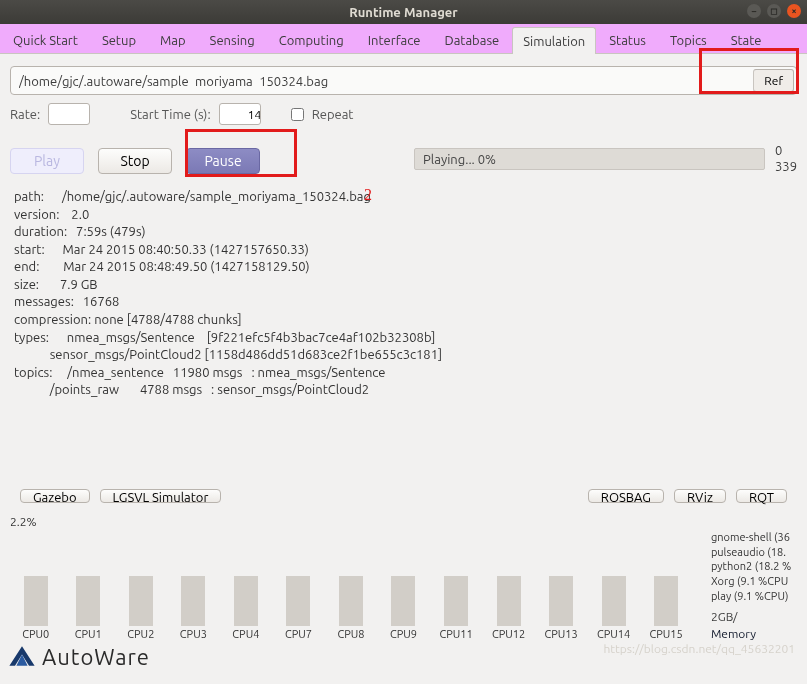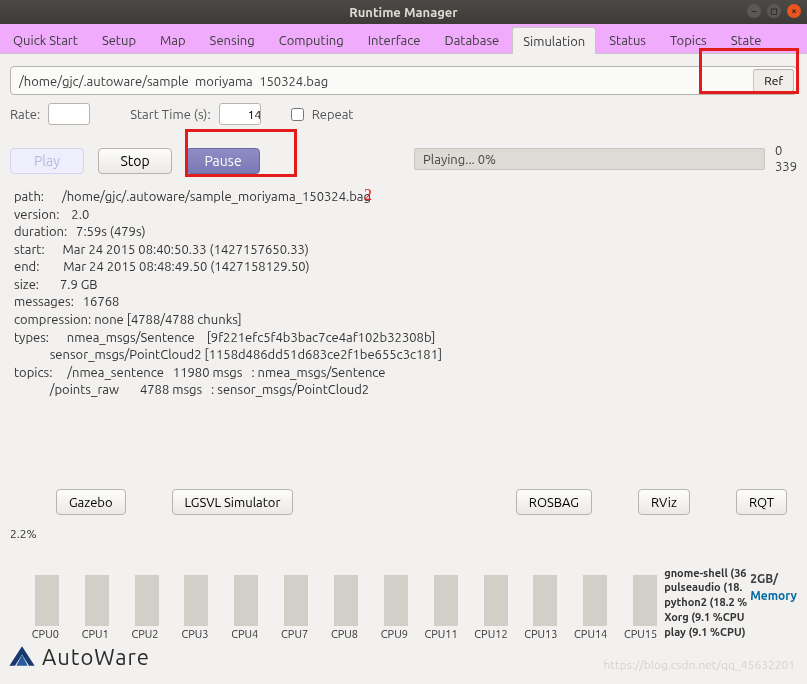--- a/index.html
+++ b/index.html
@@ -33,37 +33,37 @@
     .btn.pause { background:linear-gradient(#8d8cc4,#7b79b5); color:#fff; border-color:#6a68a3; }
     .redbox2 { position:absolute; left:175px; top:-14px; width:112px; height:48px; border:3px solid #e21b1b; pointer-events:none; }
     .progress-wrap { margin-left:140px; flex:1; display:flex; align-items:center; gap:10px; }
     .progress { flex:1; height:22px; background:#dedbd6; border:1px solid #c9c5c0; border-radius:2px; display:flex; align-items:center; padding-left:8px; color:#444; font-size:13px; }
     .counts { font-size:13px; color:#3c3c3c; text-align:left; line-height:1.2; }
 
     .baginfo { margin:14px 4px 0 4px; font-family: "Ubuntu Mono", Consolas, monospace; font-size:13px; color:#333; white-space:pre; line-height:1.35; position: relative; }
     .anno2 { position:absolute; left:350px; top:-4px; color:#e21b1b; font-family: serif; font-size:16px; }
 
     .bottombar { margin-top:88px; padding:2px 10px; display:flex; gap:10px; }
-    .bbtn { height:26px; padding:0 12px; border:1px solid #b8b3ad; border-radius:4px; background:linear-gradient(#fdfdfc,#ece9e5); font-size:13px; cursor:pointer;margin-left:36px; }
+    .bbtn { height:14px; padding:0 12px; border:1px solid #b8b3ad; border-radius:4px; background:linear-gradient(#fdfdfc,#ece9e5); font-size:13px; cursor:pointer; }
     .bottomspace { flex:1; }
 
     .cpuarea { padding:4px 10px 0 10px; }
     .cpupct { font-size:12px; color:#333; }
     .cpurow { display:flex; align-items:flex-end; gap:1px; margin-top:2px; }
-    .cpucol { flex:1; display:flex; flex-direction:column; align-items:flex-end; }
+    .cpucol { flex:1; display:flex; flex-direction:column; align-items:center; }
     .cpubarbg { width:24px; height:84px; background:#f2f1f0; display:flex; align-items:flex-end; }
     .cpubar { width:100%; background:#d2cec8; }
     .cpulbl { font-size:11px; color:#333; margin-top:2px; }
     .proclist { font-size:11px; color:#333; line-height:1.35; width:86px; }
-    .memrow { font-size:12px; color:#0369a1; margin-top:4px; display:flex; align-items:center; gap:4px;}
+    .memrow { font-size:12px; color:#0f172a; margin-top:4px; display:flex; align-items:center; gap:4px;}
 
     .footer { display:flex; align-items:center; padding:4px 8px; gap:6px; position:relative; }
     .awlogo { width:28px; height:24px; }
     .awtext { font-size:22px; font-weight:400; letter-spacing:1px; color:#2b2b2b; }
-    .watermark { position:absolute; right:12px; bottom:2px; color:#d6d2cb; font-size:12px; }
+    .watermark { position:absolute; right:12px; bottom:18px; color:#d6d2cb; font-size:12px; }
   </style>
 </head>
 <body>
 
 <div class="titlebar">
   <span>Runtime Manager</span>
   <div class="winbtns">
     <div class="wbtn">–</div>
     <div class="wbtn">◻</div>
     <div class="wbtn close">×</div>
@@ -219,21 +219,21 @@
           <div class="cpubar" style="height: 60%;"></div>
         </div>
         <div class="cpulbl">CPU14</div>
       </div>
       <div class="cpucol">
         <div class="cpubarbg">
           <div class="cpubar" style="height: 60%;"></div>
         </div>
         <div class="cpulbl">CPU15</div>
       </div>
-      <div style="display: flex; flex-direction: row; margin-left: 6px; font-weight: bold;">
+      <div style="display: flex; flex-direction: column; margin-left: 18px;">
         <div class="proclist">
           <div>gnome-shell (36</div>
           <div>pulseaudio (18.</div>
           <div>python2 (18.2 %</div>
           <div>Xorg (9.1 %CPU</div>
           <div>play (9.1 %CPU)</div>
         </div>
         <div style="font-size: 12px; margin-top: 6px;">
           <div>2GB/</div>
           <div class="memrow">

